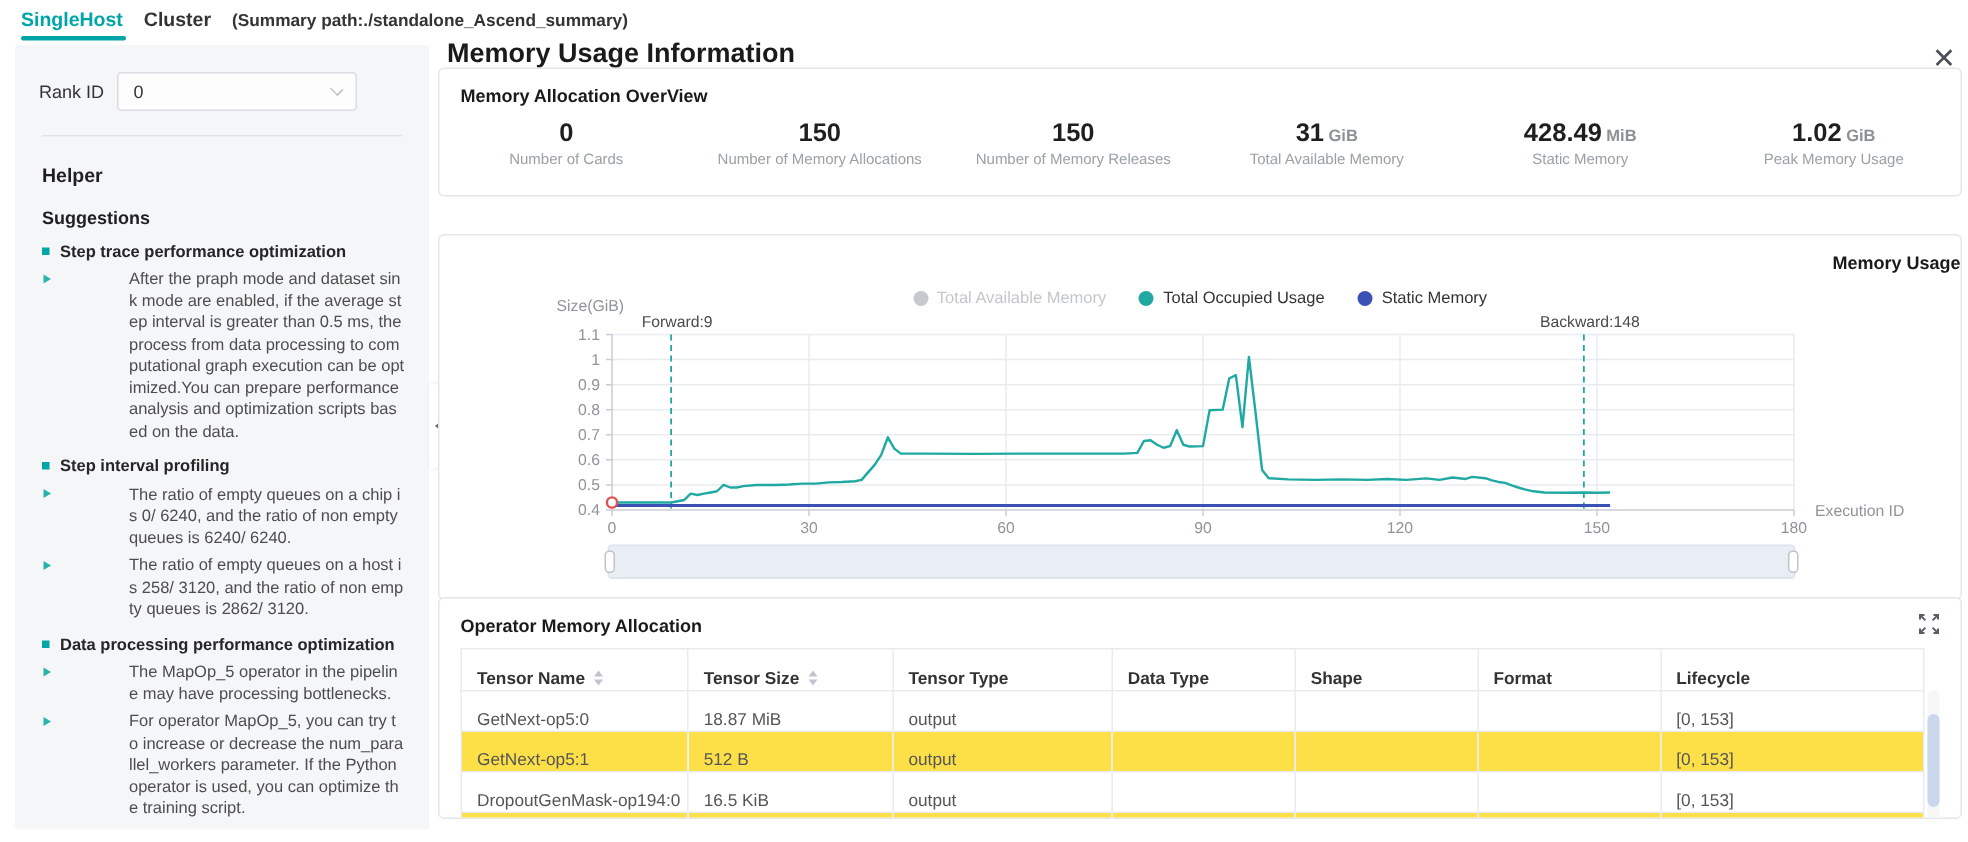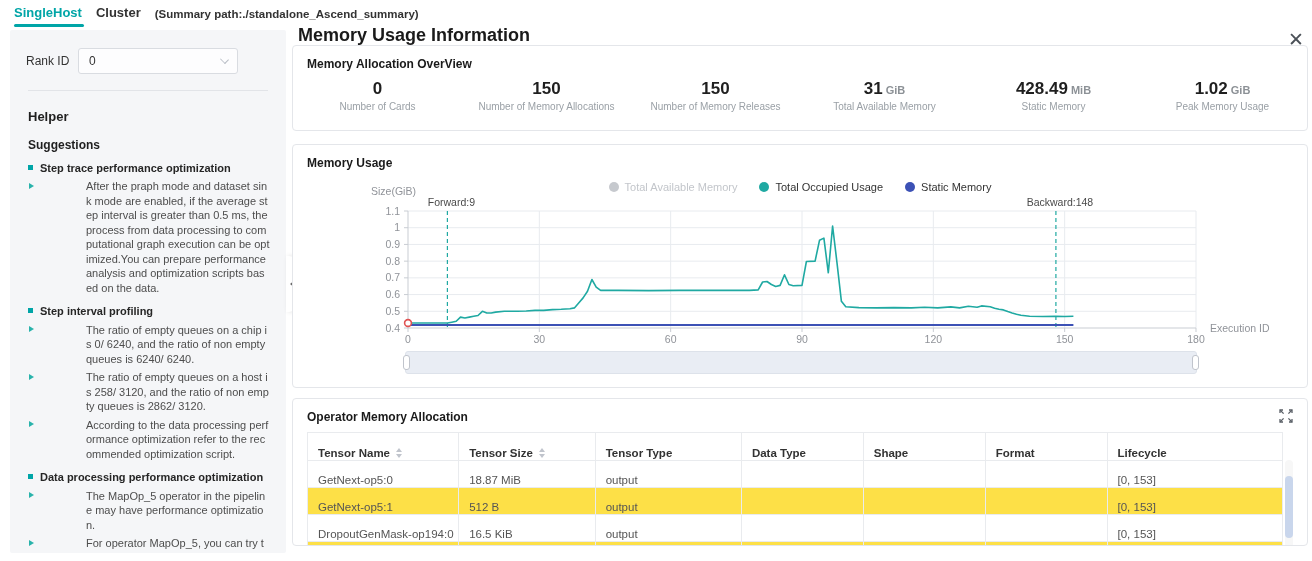--- a/index.html
+++ b/index.html
@@ -42,21 +42,21 @@
 
   
   #panel-overview { top:45px; height:86px; }
   .stats-row { display:flex; margin-top:8px; }
   .stat { flex:1; text-align:center; }
   .stat-value { font-size:17px; font-weight:bold; color:#1f1f1f; }
   .stat-unit { font-size:11px; font-weight:bold; color:#8c9196; margin-left:3px; }
   .stat-label { font-size:10px; color:#9aa0a6; margin-top:2px; }
 
   
-  #panel-chart { top:144px; height:244px; }
+  #panel-chart { top:156px; height:244px;text-align:right; }
   .legend-row { position:absolute; left:0; right:0; top:36px; display:flex; justify-content:center; gap:22px; }
   .legend-item { display:flex; align-items:center; gap:6px; font-size:11px; color:#333; cursor:pointer; }
   .legend-item .dot { width:10px; height:10px; border-radius:50%; }
   .legend-item.disabled { color:#c3c6cb; }
   #chart-svg { position:absolute; left:0; top:28px; }
 
   .dz-slider { position:absolute; left:112px; top:206px; width:792px; height:23px; background:#e9edf4; border:1px solid #dde2ea; border-radius:3px; }
   .dz-handle { position:absolute; top:3px; width:7px; height:15px; background:#fff; border:1px solid #c0c4cc; border-radius:3px; cursor:ew-resize; }
   .dz-handle.left { left:-3px; } .dz-handle.right { right:-3px; }
 
@@ -115,33 +115,29 @@
             <span>Step interval profiling</span>
           </div>
           <div class="sg-item">
             <span class="tri-bullet"></span>
             <span class="sg-text">The ratio of empty queues on a chip is 0/ 6240, and the ratio of non empty queues is 6240/ 6240.</span>
           </div>
           <div class="sg-item">
             <span class="tri-bullet"></span>
             <span class="sg-text">The ratio of empty queues on a host is 258/ 3120, and the ratio of non empty queues is 2862/ 3120.</span>
           </div>
-          <div class="sg-item">
-            <span class="tri-bullet"></span>
-            <span class="sg-text">According to the data processing performance optimization refer to the recommended optimization script.</span>
-          </div>
         </div>
         <div class="sg">
           <div class="sg-title">
             <span class="sq-bullet"></span>
             <span>Data processing performance optimization</span>
           </div>
           <div class="sg-item">
             <span class="tri-bullet"></span>
-            <span class="sg-text">The MapOp_5 operator in the pipeline may have performance optimization.</span>
+            <span class="sg-text">The MapOp_5 operator in the pipeline may have processing bottlenecks.</span>
           </div>
           <div class="sg-item">
             <span class="tri-bullet"></span>
             <span class="sg-text">For operator MapOp_5, you can try to increase or decrease the num_parallel_workers parameter. If the Python operator is used, you can optimize the training script.</span>
           </div>
         </div>
       </div>
   </div>
   <div class="collapse-handle">
     <span class="tri"></span>

